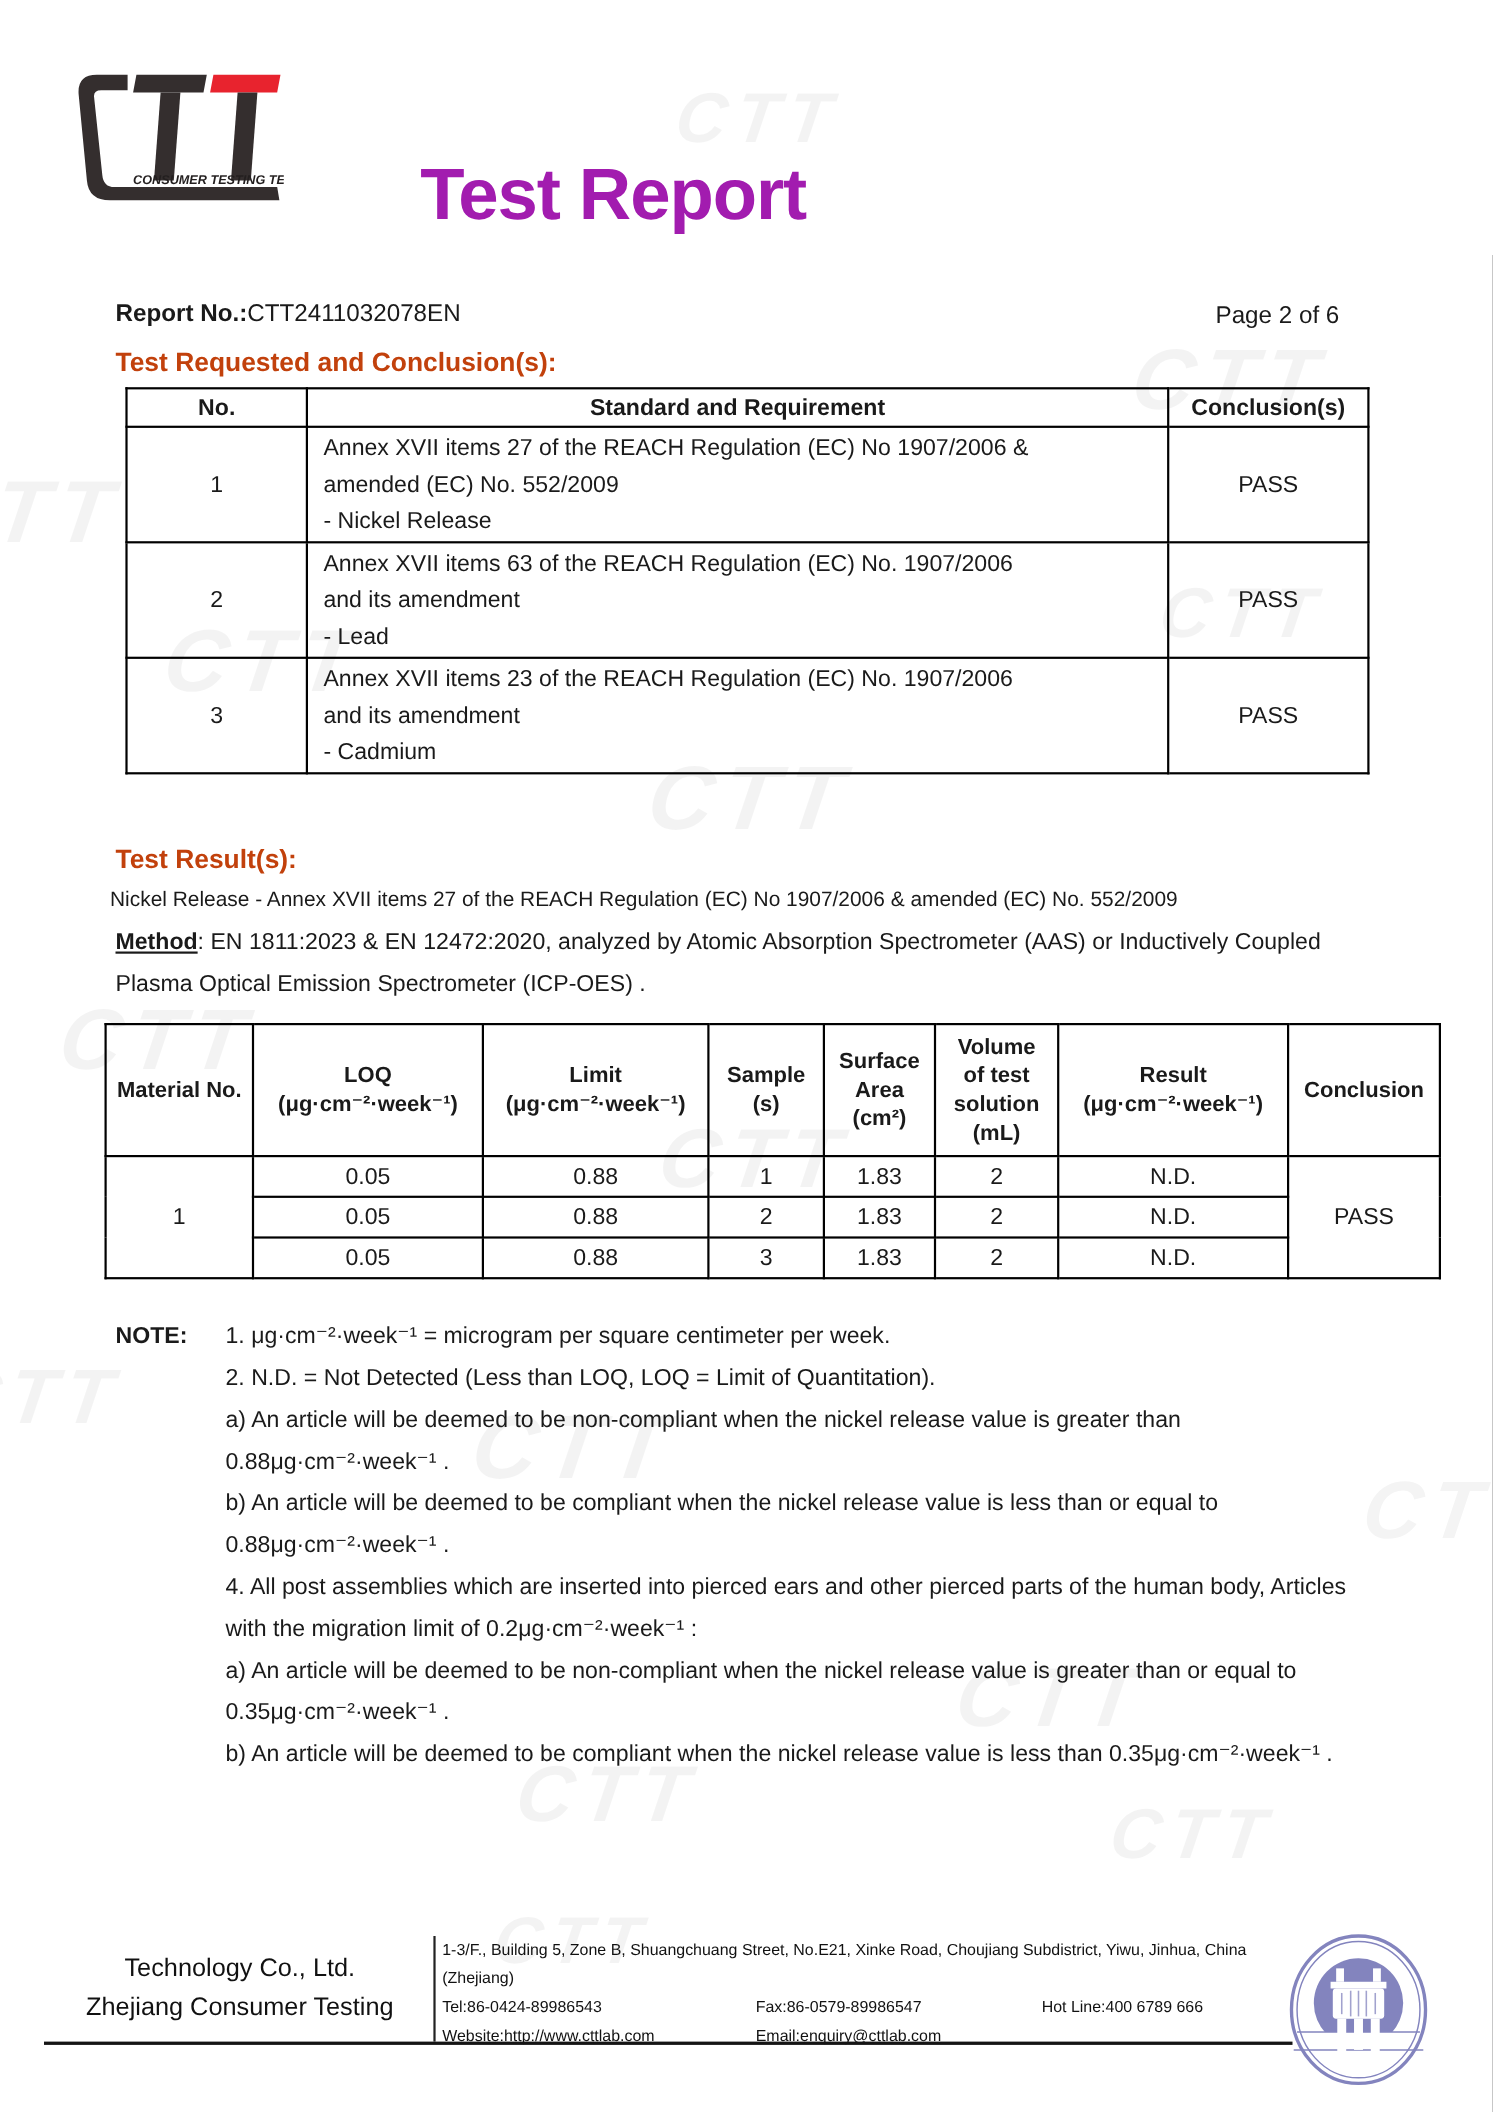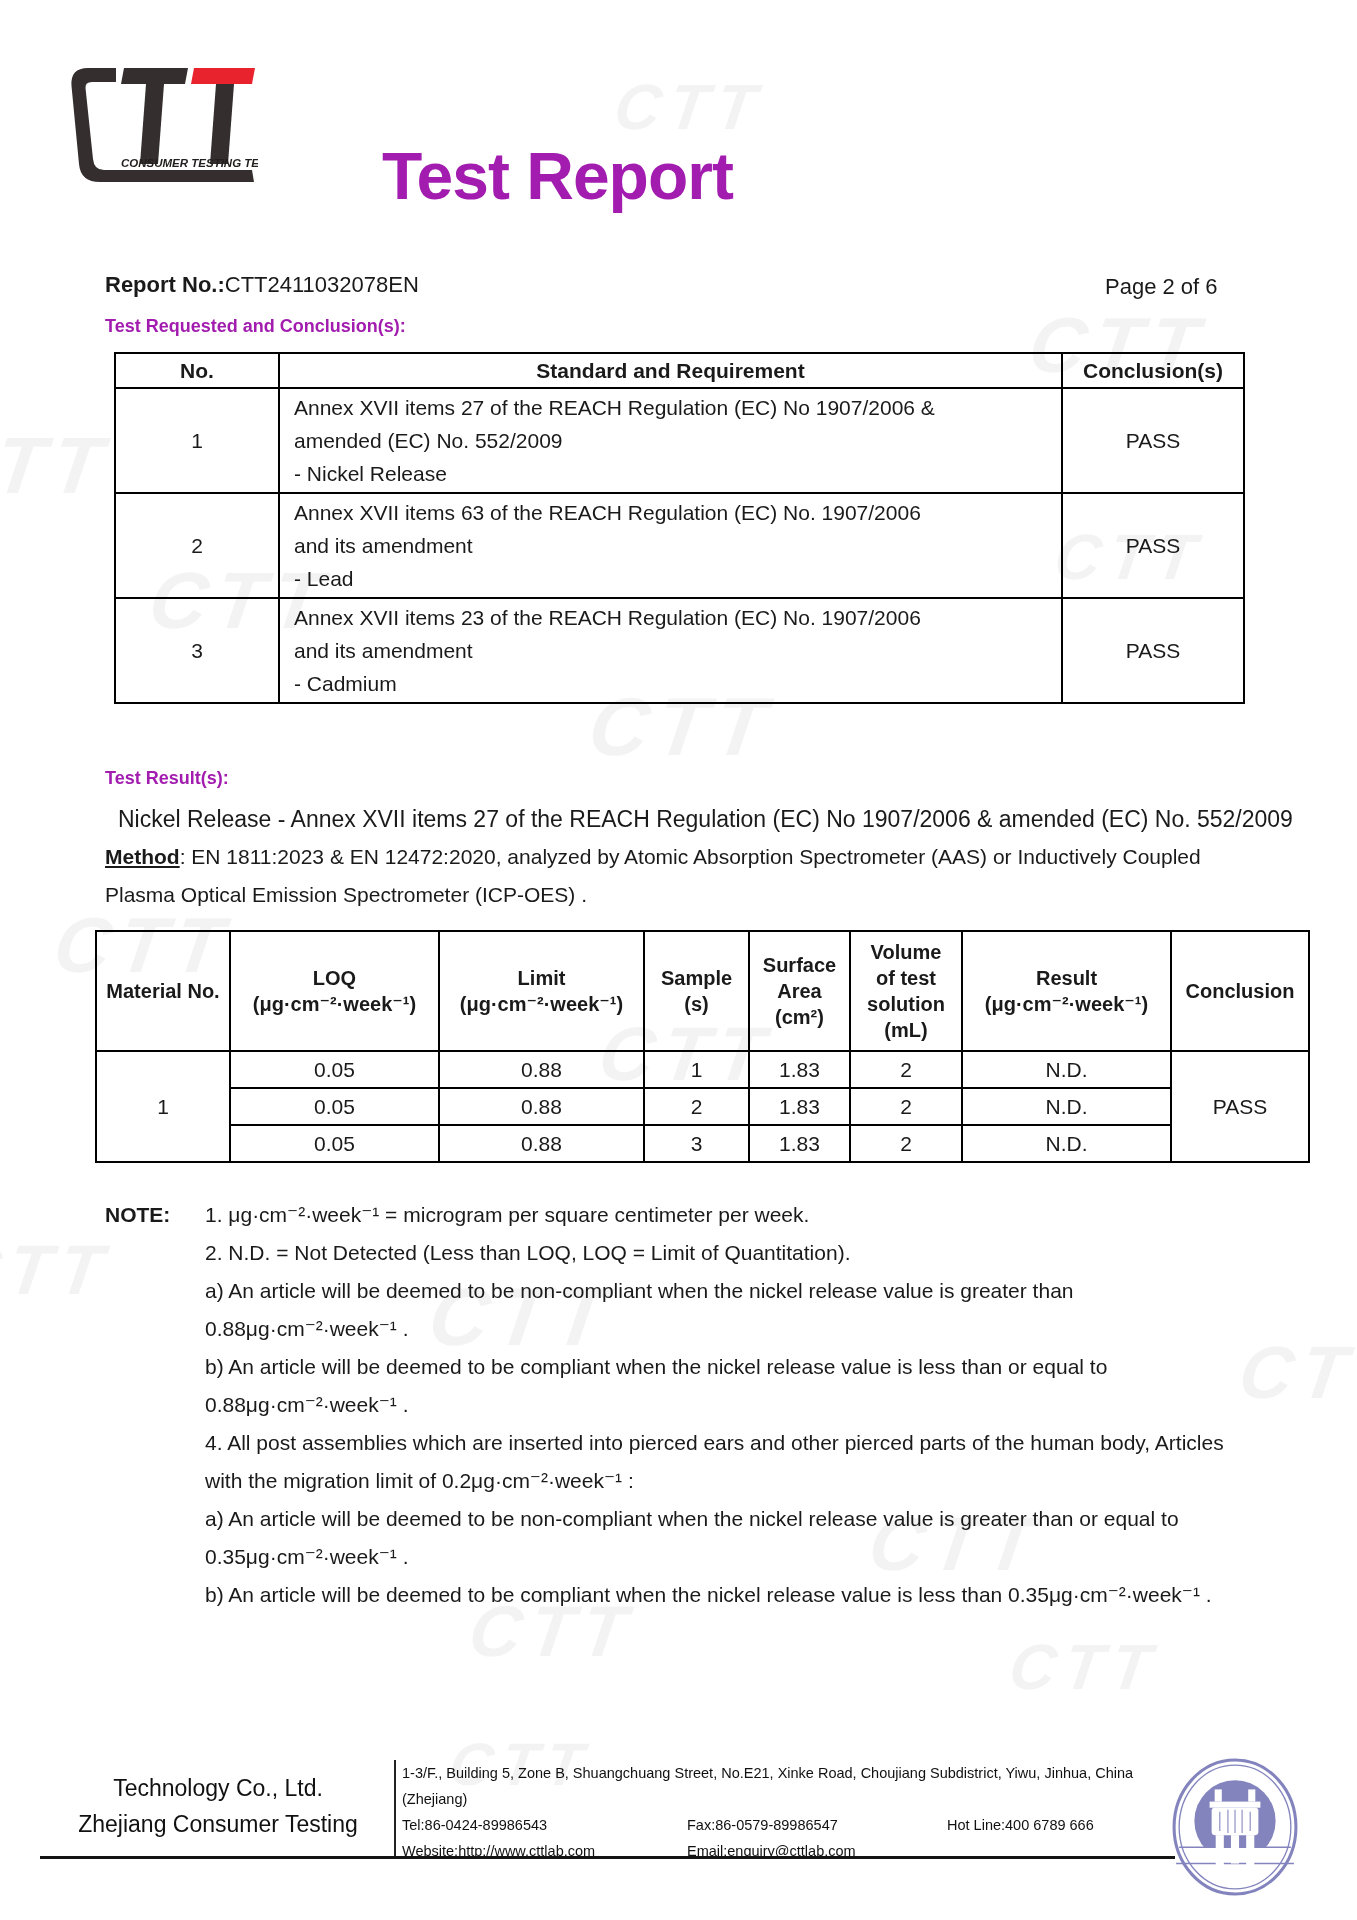--- a/index.html
+++ b/index.html
@@ -25,34 +25,34 @@
   
   .logo{position:absolute;left:58px;top:60px;width:200px;height:132px;}
   .report-title{
     position:absolute;left:0;top:138px;width:1115px;
     text-align:center;font-size:66px;font-weight:700;letter-spacing:-1px;color:#a21caf;
   }
   .report-line{position:absolute;left:105px;top:272px;font-size:22px;}
   .report-line .lbl{font-weight:700;}
   .page-info{position:absolute;top:274px;left:1105px;font-size:22px;}
   
-  .sec-head{position:absolute;font-size:18px;font-weight:700;color:#a21caf;}
+  .sec-head{position:absolute;font-size:24px;font-weight:700;color:#c2410c;}
   .sec1-head{left:105px;top:316px;}
   .sec2-head{left:105px;top:768px;}
   
   table{border-collapse:collapse;table-layout:fixed;}
   td,th{border:2px solid #000;}
   .t1{position:absolute;left:114px;top:352px;width:1129px;}
   .t1 th{height:33px;font-size:21px;font-weight:700;text-align:center;padding:0;}
   .t1 td{height:101px;font-size:21px;vertical-align:middle;}
   .t1 .c-no{text-align:center;}
   .t1 .c-std{padding:0 0 0 14px;line-height:33px;}
   .t1 .c-con{text-align:center;}
   
-  .res-intro{position:absolute;left:118px;top:800px;font-size:23px;line-height:38px;white-space:nowrap;text-align:center;}
+  .res-intro{position:absolute;left:100px;top:800px;font-size:19px;line-height:38px;white-space:nowrap;text-align:center;}
   .res-method{position:absolute;left:105px;top:838px;width:1100px;font-size:21px;line-height:38px;}
   .res-method .m-lbl{font-weight:700;text-decoration:underline;}
   
   .t2{position:absolute;left:95px;top:930px;width:1213px;}
   .t2 th{font-size:20px;font-weight:700;text-align:center;line-height:26px;padding:6px 8px;height:106px;vertical-align:middle;}
   .t2 td{height:35px;font-size:21px;text-align:center;vertical-align:middle;padding:0;}
   
   .note{position:absolute;left:105px;top:1196px;display:flex;}
   .note-label{width:100px;font-size:21px;font-weight:700;line-height:38px;}
   .note-items{width:1030px;font-size:21px;line-height:38px;}

